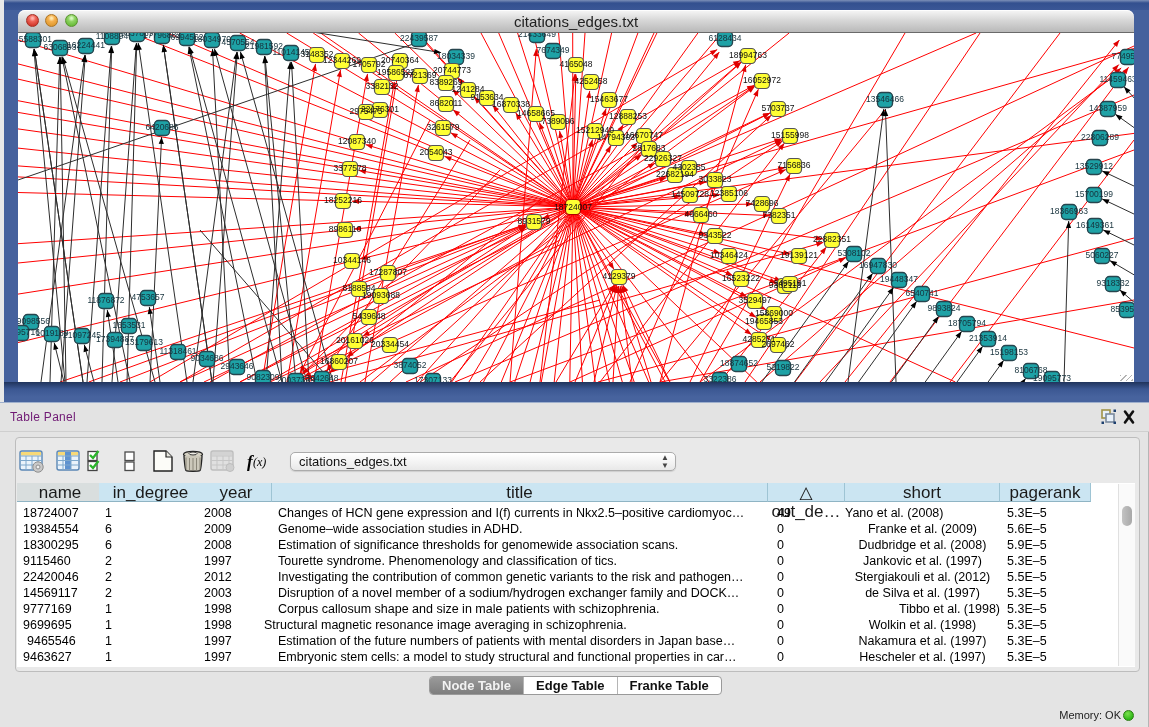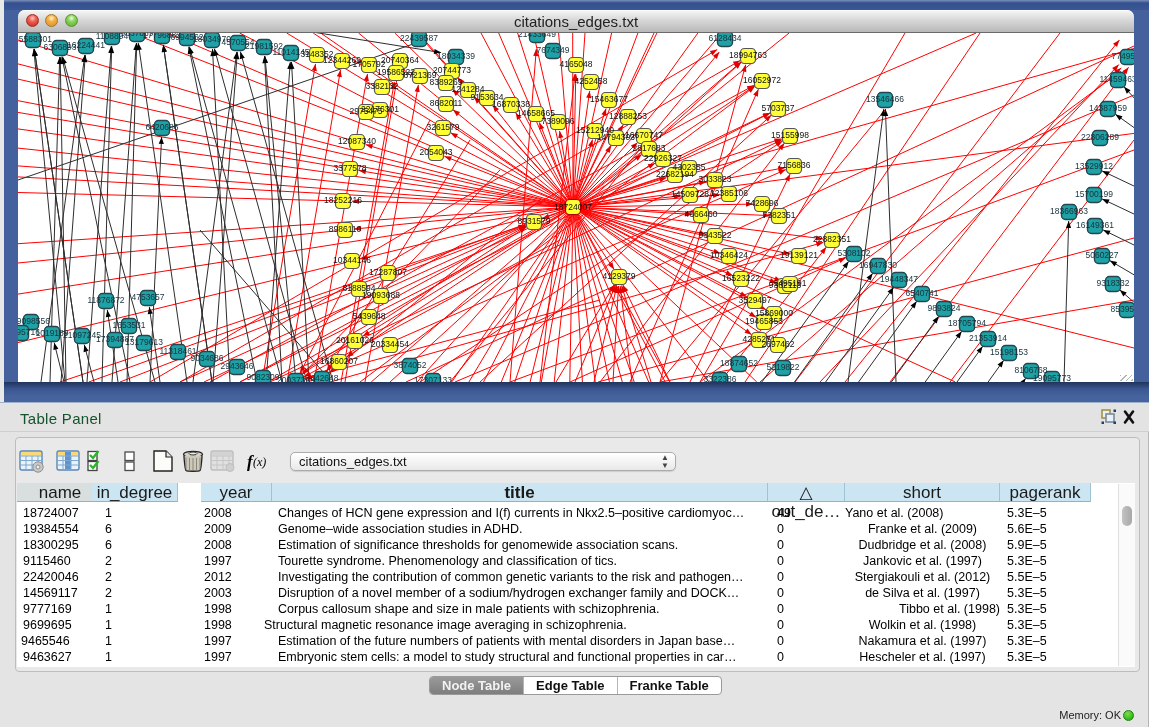--- a/index.html
+++ b/index.html
@@ -13,21 +13,21 @@
 #titlebar{position:absolute;left:18px;top:10px;width:1116px;height:23px;border-radius:7px 7px 0 0;background:linear-gradient(#f7f7f7,#d8d8d8 45%,#b9b9b9);border-bottom:1px solid #6a6a6a;box-shadow:inset 0 1px 0 #fdfdfd}
 #titlebar .title{position:absolute;left:0;right:0;top:3px;text-align:center;font-size:15px;color:#222}
 .tl{position:absolute;top:4px;width:13px;height:13px;border-radius:50%}
 #tl-r{left:8px;background:radial-gradient(circle at 50% 30%,#ffb3ac 8%,#ee6458 35%,#d33a2f 75%);border:1px solid #a52f24}
 #tl-o{left:27px;background:radial-gradient(circle at 50% 30%,#ffe9b0 8%,#f5b04e 35%,#e19b31 75%);border:1px solid #ad7423}
 #tl-g{left:47px;background:radial-gradient(circle at 50% 30%,#d7f8c0 8%,#8fd463 35%,#6bbd3c 75%);border:1px solid #5a9330}
 #graph{position:absolute;left:18px;top:33px;width:1116px;height:349px;background:#fff;overflow:hidden}
 #grip{position:absolute;left:1120px;top:375px;width:13px;height:6px;opacity:.55;background:repeating-linear-gradient(135deg,#777 0 1px,transparent 1px 4px)}
 
 #tp-head{position:absolute;left:0;top:402px;width:1149px;height:30px;background:#e3e3e3;border-top:1px solid #9fb0cd;border-bottom:1px solid #cfcfcf}
-#tp-head .t{position:absolute;left:20px;top:7px;font-size:15px;color:#14532d;letter-spacing:.3px}
+#tp-head .t{position:absolute;left:10px;top:7px;font-size:12px;color:#701a75;letter-spacing:.3px}
 #tp-body{position:absolute;left:0;top:432px;width:1149px;height:295px;background:#e4e4e4;border-right:1px solid #b5b5b5}
 #panel{position:absolute;left:15px;top:437px;width:1125px;height:235px;background:#e9e9e9;border:1px solid #bdbdbd;border-radius:4px}
 
 #toolbar{position:absolute;left:18px;top:448px;height:28px}
 #combo{position:absolute;left:290px;top:452px;width:386px;height:19px;border:1px solid #ababab;border-radius:5px;background:linear-gradient(#fff,#f2f2f2 60%,#e8e8e8);font-size:13px;color:#111;line-height:17px;padding-left:8px;box-shadow:0 1px 1px rgba(0,0,0,.12)}
 #combo .arr{position:absolute;right:6px;top:1px;font-size:8px;color:#444;line-height:8px;text-align:center}
 
 #tbl{position:absolute;left:17px;top:483px;width:1118px;height:184px;background:#fff;font-size:12.5px;color:#000}
 .hrow{position:absolute;left:0;top:0;height:19px;width:1118px}
 .hc{position:absolute;top:0;height:19px;background:#cbe5f2;border-right:1px solid #9ec4d4;border-bottom:1px solid #8fb4c4;text-align:center;font-size:17px;color:#1a1a1a;line-height:19px}
@@ -762,23 +762,23 @@
  </g>
 
  <text x="229" y="19" font-family="Liberation Serif,serif" font-style="italic" font-weight="bold" font-size="17" fill="#000">f</text>
  <text x="235" y="18" font-family="Liberation Serif,serif" font-style="italic" font-size="12" fill="#000">(x)</text>
 </g>
       </svg></div>
   <div id="combo">citations_edges.txt<span class="arr">▲<br>▼</span></div>
   <div id="tbl">
       <div class="hrow">
         <div class="hc" style="left:0px;width:87px;background:#d9dede;border-right:1px solid #b8bdbd;">name</div>
-        <div class="hc" style="left:75px;width:86px;">in_degree</div>
+        <div class="hc" style="left:82px;width:104px;">in_degree</div>
         <div class="hc" style="left:184px;width:71px;">year</div>
-        <div class="hc" style="left:255px;width:496px;font-weight:bold;">title</div>
+        <div class="hc" style="left:255px;width:496px;">title</div>
         <div class="hc" style="left:751px;width:77px;">△ out_de…</div>
         <div class="hc" style="left:828px;width:155px;">short</div>
         <div class="hc" style="left:983px;width:91px;">pagerank</div>
       </div>
       <div class="rows">
         <div class="cell" style="left:6px;top:0px;width:80px">18724007</div>
         <div class="cell" style="left:88px;top:0px;width:60px">1</div>
         <div class="cell" style="left:187px;top:0px;width:60px">2008</div>
         <div class="cell" style="left:261px;top:0px;width:492px">Changes of HCN gene expression and I(f) currents in Nkx2.5–positive cardiomyoc…</div>
         <div class="cell" style="left:760px;top:0px;width:60px">49</div>
@@ -826,21 +826,21 @@
         <div class="cell" style="left:760px;top:96px;width:60px">0</div>
         <div class="cell" style="left:828px;top:96px;width:155px;text-align:right">Tibbo et al. (1998)</div>
         <div class="cell" style="left:990px;top:96px;width:80px">5.3E–5</div>
         <div class="cell" style="left:6px;top:112px;width:80px">9699695</div>
         <div class="cell" style="left:88px;top:112px;width:60px">1</div>
         <div class="cell" style="left:187px;top:112px;width:60px">1998</div>
         <div class="cell" style="left:247px;top:112px;width:492px">Structural magnetic resonance image averaging in schizophrenia.</div>
         <div class="cell" style="left:760px;top:112px;width:60px">0</div>
         <div class="cell" style="left:828px;top:112px;width:155px;text-align:center">Wolkin et al. (1998)</div>
         <div class="cell" style="left:990px;top:112px;width:80px">5.3E–5</div>
-        <div class="cell" style="left:4px;top:128px;width:80px">9465546</div>
+        <div class="cell" style="left:10px;top:128px;width:80px">9465546</div>
         <div class="cell" style="left:88px;top:128px;width:60px">1</div>
         <div class="cell" style="left:187px;top:128px;width:60px">1997</div>
         <div class="cell" style="left:261px;top:128px;width:492px">Estimation of the future numbers of patients with mental disorders in Japan base…</div>
         <div class="cell" style="left:760px;top:128px;width:60px">0</div>
         <div class="cell" style="left:828px;top:128px;width:155px;text-align:center">Nakamura et al. (1997)</div>
         <div class="cell" style="left:990px;top:128px;width:80px">5.3E–5</div>
         <div class="cell" style="left:6px;top:144px;width:80px">9463627</div>
         <div class="cell" style="left:88px;top:144px;width:60px">1</div>
         <div class="cell" style="left:187px;top:144px;width:60px">1997</div>
         <div class="cell" style="left:261px;top:144px;width:492px">Embryonic stem cells: a model to study structural and functional properties in car…</div>

